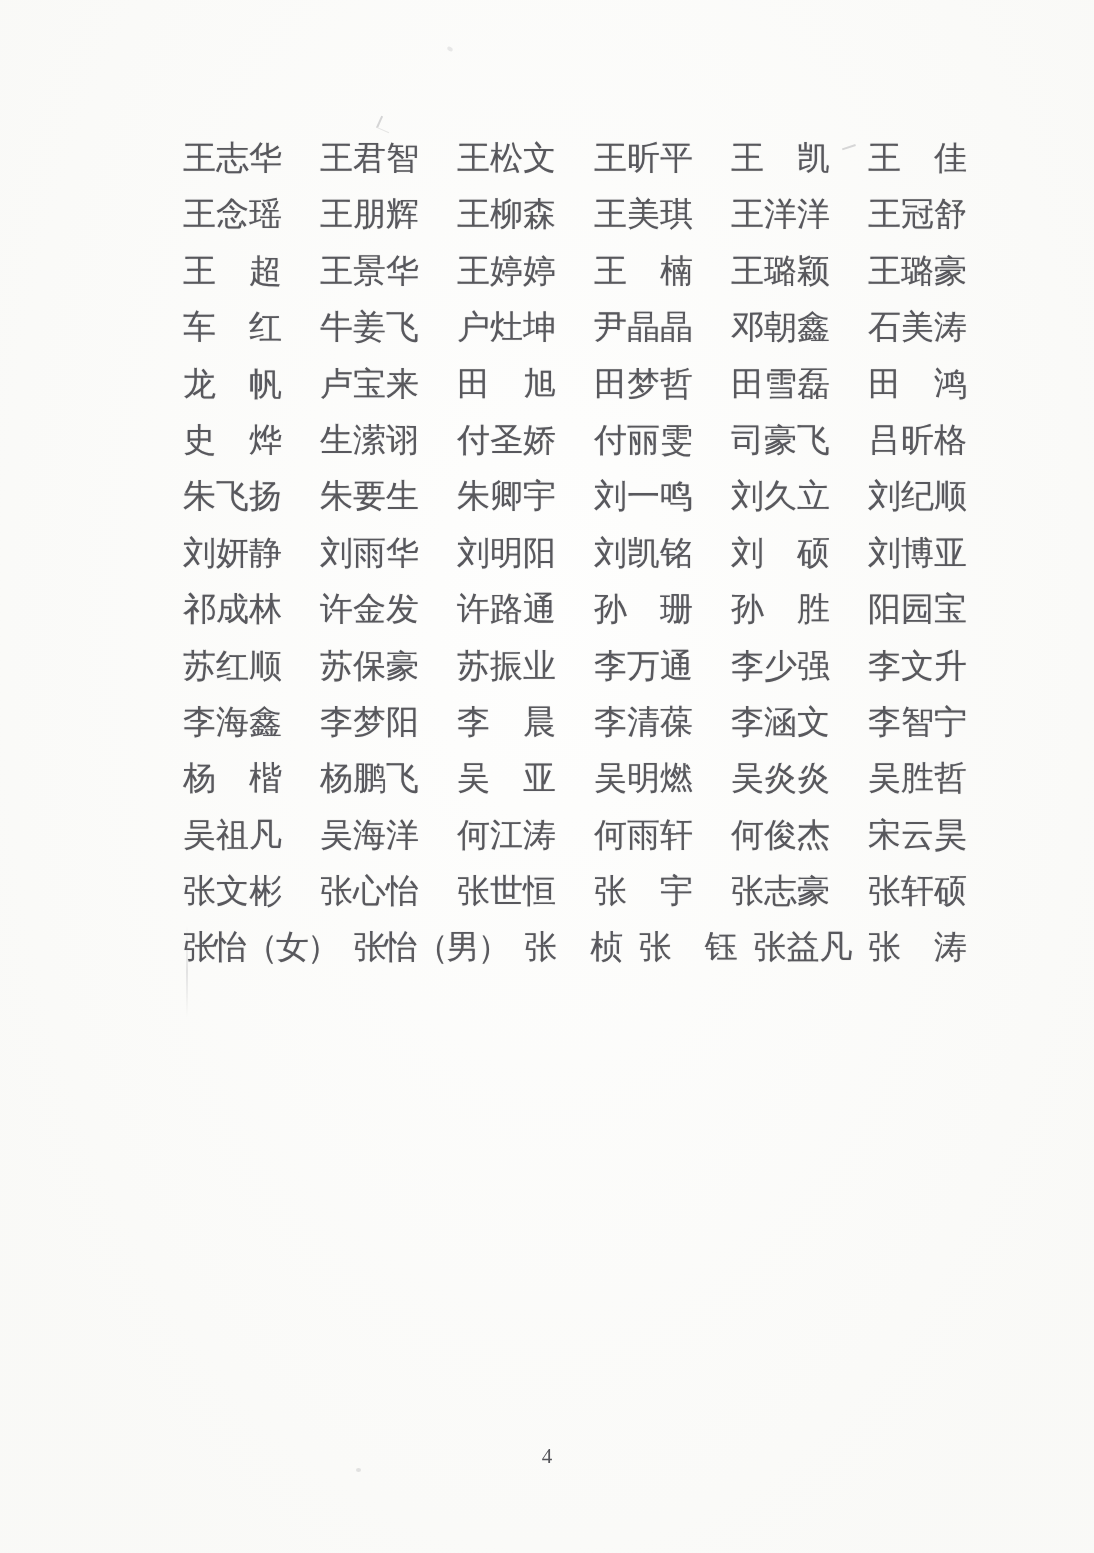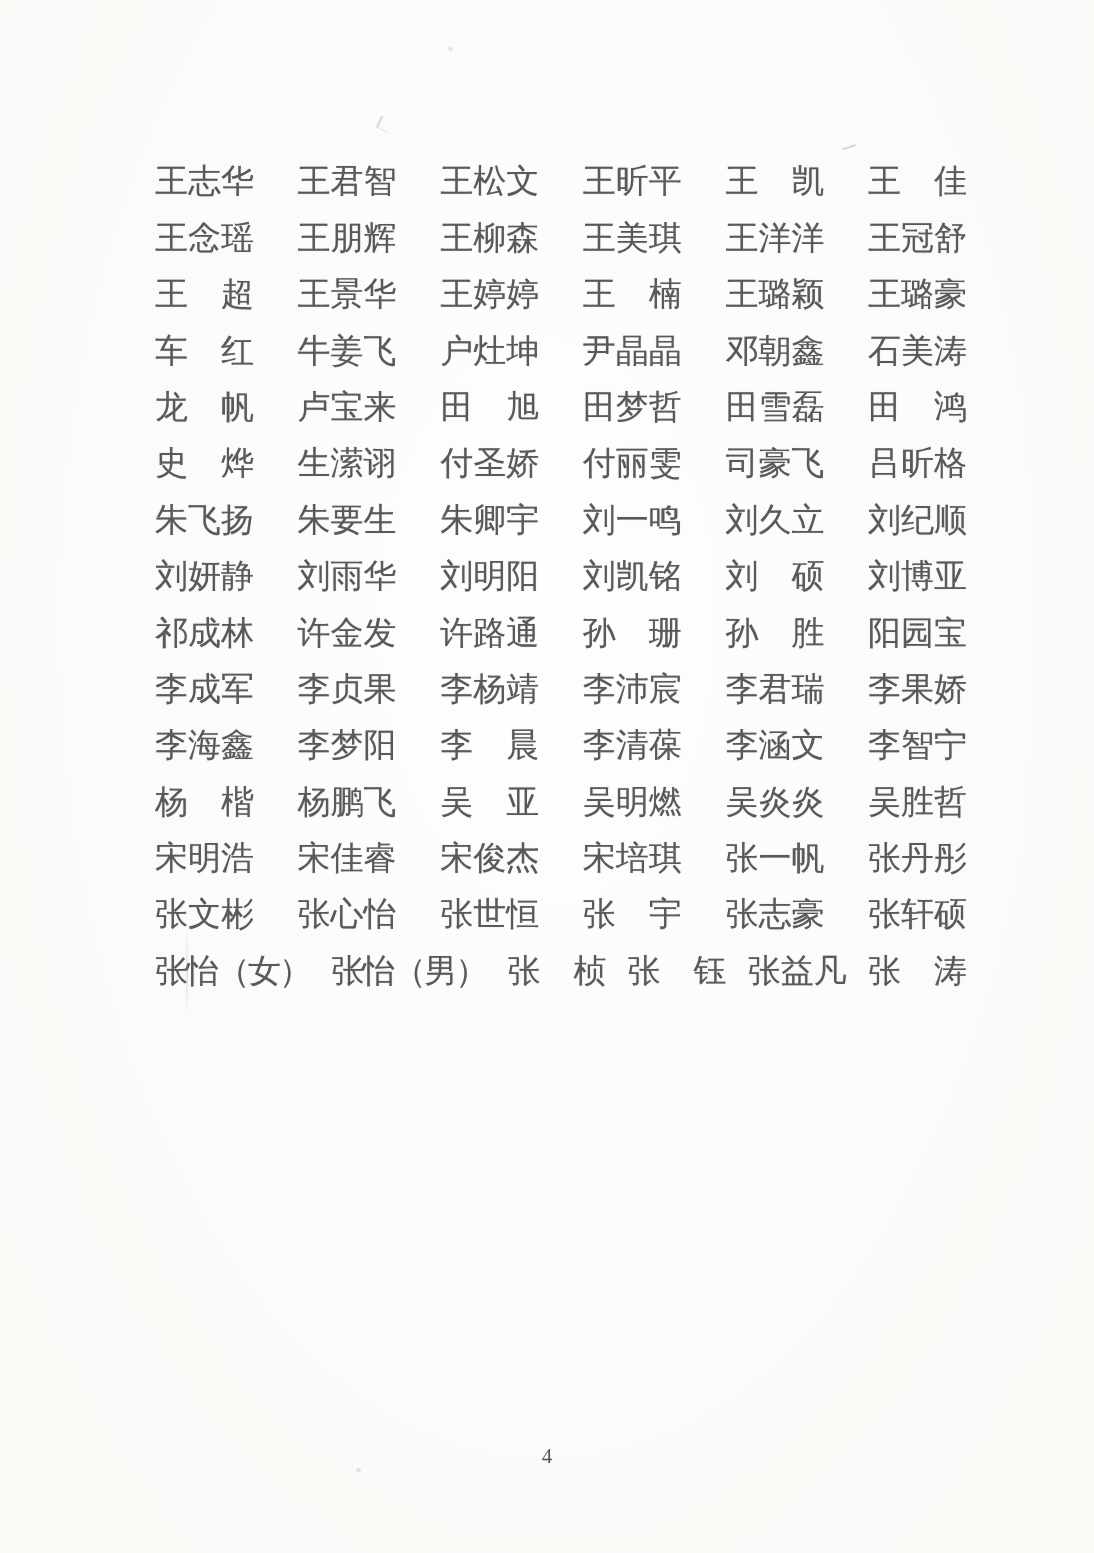--- a/index.html
+++ b/index.html
@@ -23,22 +23,23 @@
   }
   .names-grid {
     position: absolute;
     left: 155px;
     top: 142px;
     width: 812px;
   }
   .name-row {
     display: flex;
     justify-content: space-between;
-    align-items: flex-end;
+    align-items: flex-start;
     height: 56.4px;
+    margin-left: 28px;
   }
   .name-cell {
     font-size: 33px;
     line-height: 1;
     color: #58585d;
     white-space: pre;
     text-shadow: 0 0 1px rgba(90,90,96,0.4);
     font-weight: normal;
   }
   .name-cell.wide {
@@ -163,50 +164,50 @@
       </div>
       <div class="name-row">
         <div class="name-cell">祁成林</div>
         <div class="name-cell">许金发</div>
         <div class="name-cell">许路通</div>
         <div class="name-cell">孙　珊</div>
         <div class="name-cell">孙　胜</div>
         <div class="name-cell">阳园宝</div>
       </div>
       <div class="name-row">
-        <div class="name-cell">李成军</div>
-        <div class="name-cell">李贞果</div>
-        <div class="name-cell">李杨靖</div>
-        <div class="name-cell">李沛宸</div>
-        <div class="name-cell">李君瑞</div>
-        <div class="name-cell">李果娇</div>
+        <div class="name-cell">苏红顺</div>
+        <div class="name-cell">苏保豪</div>
+        <div class="name-cell">苏振业</div>
+        <div class="name-cell">李万通</div>
+        <div class="name-cell">李少强</div>
+        <div class="name-cell">李文升</div>
       </div>
       <div class="name-row">
         <div class="name-cell">李海鑫</div>
         <div class="name-cell">李梦阳</div>
         <div class="name-cell">李　晨</div>
         <div class="name-cell">李清葆</div>
         <div class="name-cell">李涵文</div>
         <div class="name-cell">李智宁</div>
       </div>
       <div class="name-row">
         <div class="name-cell">杨　楷</div>
         <div class="name-cell">杨鹏飞</div>
         <div class="name-cell">吴　亚</div>
         <div class="name-cell">吴明燃</div>
         <div class="name-cell">吴炎炎</div>
         <div class="name-cell">吴胜哲</div>
       </div>
       <div class="name-row">
-        <div class="name-cell">宋明浩</div>
-        <div class="name-cell">宋佳睿</div>
-        <div class="name-cell">宋俊杰</div>
-        <div class="name-cell">宋培琪</div>
-        <div class="name-cell">张一帆</div>
-        <div class="name-cell">张丹彤</div>
+        <div class="name-cell">吴祖凡</div>
+        <div class="name-cell">吴海洋</div>
+        <div class="name-cell">何江涛</div>
+        <div class="name-cell">何雨轩</div>
+        <div class="name-cell">何俊杰</div>
+        <div class="name-cell">宋云昊</div>
       </div>
       <div class="name-row">
         <div class="name-cell">张文彬</div>
         <div class="name-cell">张心怡</div>
         <div class="name-cell">张世恒</div>
         <div class="name-cell">张　宇</div>
         <div class="name-cell">张志豪</div>
         <div class="name-cell">张轩硕</div>
       </div>
       <div class="name-row">

